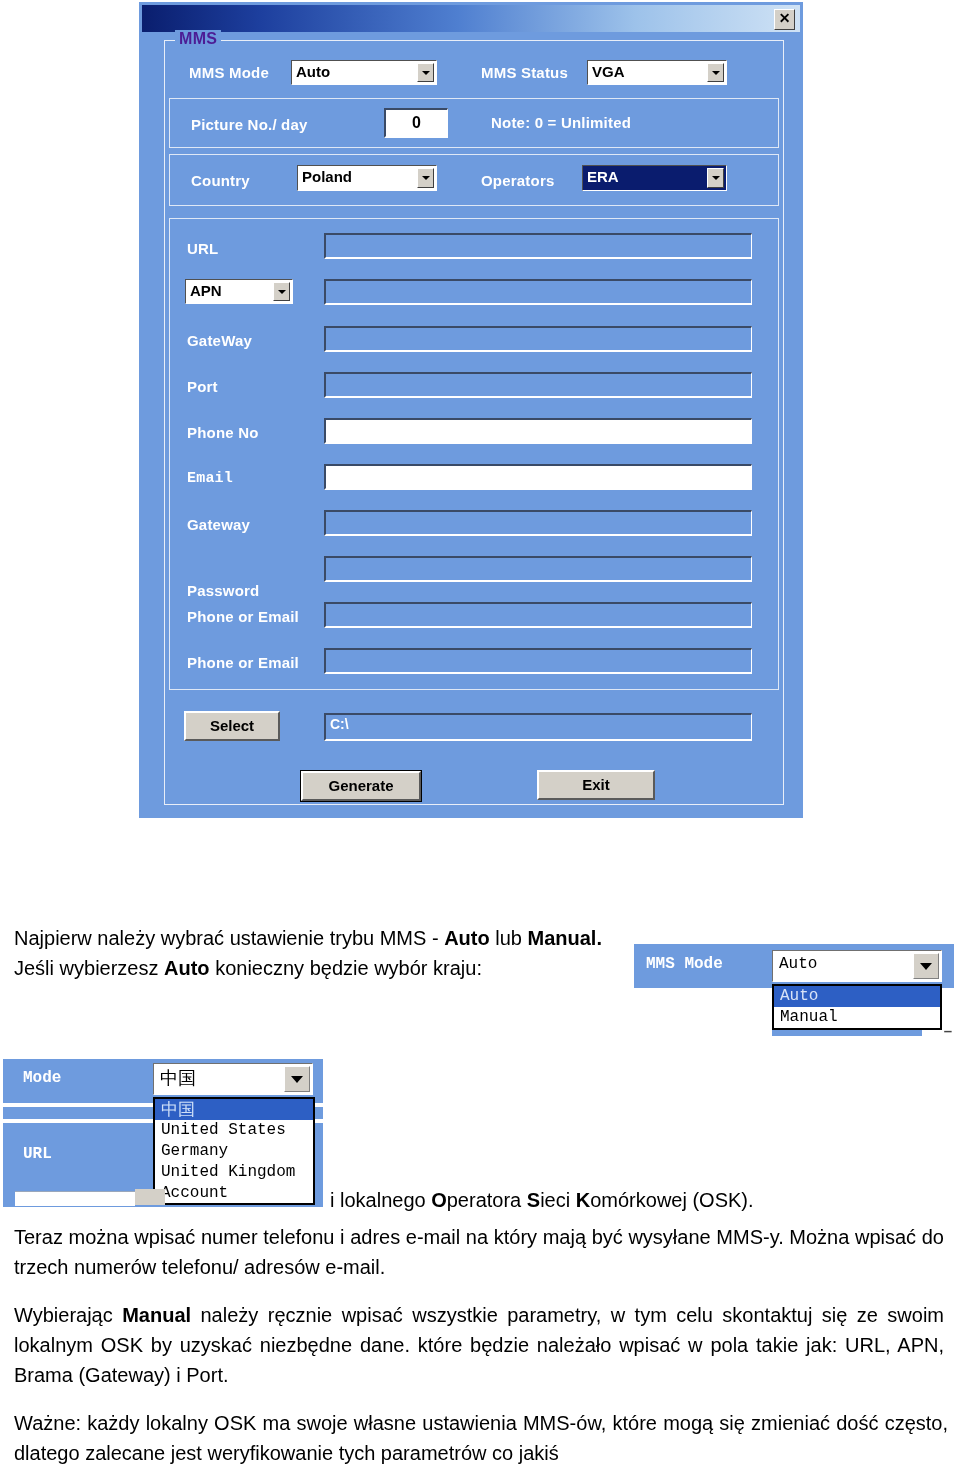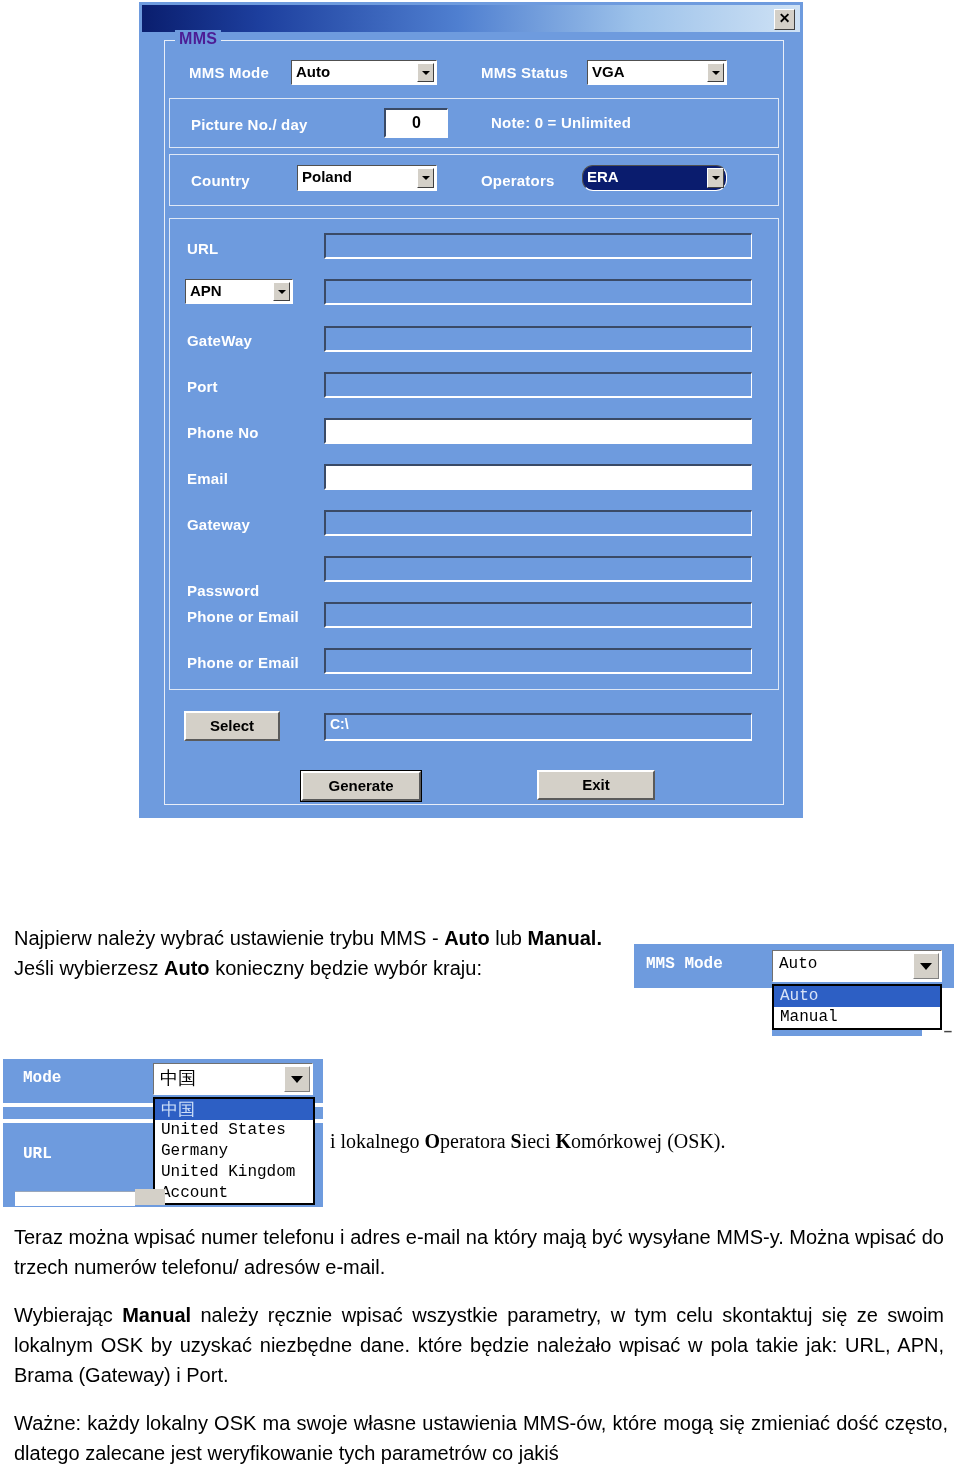--- a/index.html
+++ b/index.html
@@ -335,21 +335,21 @@
   
   .prose {
     position: absolute;
     font-family: "Liberation Sans", sans-serif;
     font-size: 20px;
     color: #000;
     line-height: 30px;
   }
   .prose b { font-weight: bold; }
   #p1 { left: 14px; top: 923px; width: 614px; }
-  #p2 { left: 330px; top: 1126px; width: 620px; font-family: Liberation Serif, serif; }
+  #p2 { left: 330px; top: 1185px; width: 620px; }
   #p3 { left: 14px; top: 1222px; width: 930px; text-align: justify; }
   #p4 { left: 14px; top: 1300px; width: 930px; text-align: justify; }
   #p5 { left: 14px; top: 1408px; width: 934px; text-align: justify; }
 </style>
 </head>
 <body>
 
 <div id="mms-dialog">
 
   <div id="titlebar">
@@ -382,21 +382,21 @@
   <div class="lbl" style="left:352px; top:112px;">Note: 0 = Unlimited</div>
 
   <div class="panel" style="left:30px; top:152px; width:610px; height:52px;"></div>
   <div class="lbl" style="left:52px; top:170px;">Country</div>
   <div class="combo" style="left:158px; top:163px; width:140px; height:26px;">
     <span class="val">Poland</span>
     <span class="arrow"></span>
   </div>
 
   <div class="lbl" style="left:342px; top:170px;">Operators</div>
-  <div class="combo sel" style="left:443px; top:163px; width:145px; height:26px;border-radius:11px;">
+  <div class="combo sel" style="left:443px; top:163px; width:145px; height:26px;">
     <span class="val">ERA</span>
     <span class="arrow"></span>
   </div>
 
   <div class="panel" style="left:30px; top:216px; width:610px; height:472px;"></div>
 
   <div class="lbl" style="left:48px; top:238px;">URL</div>
   <div class="tbox" style="left:185px; top:231px; width:428px; height:26px;"></div>
 
   <div class="combo" style="left:46px; top:277px; width:108px; height:25px;">
@@ -407,21 +407,21 @@
 
   <div class="lbl" style="left:48px; top:330px;">GateWay</div>
   <div class="tbox" style="left:185px; top:324px; width:428px; height:26px;"></div>
 
   <div class="lbl" style="left:48px; top:376px;">Port</div>
   <div class="tbox" style="left:185px; top:370px; width:428px; height:26px;"></div>
 
   <div class="lbl" style="left:48px; top:422px;">Phone No</div>
   <div class="tbox enabled" style="left:185px; top:416px; width:428px; height:26px;"></div>
 
-  <div class="lbl" style="left:48px; top:468px;">Email</div>
+  <div class="lbl" style="left:48px; top:468px;font-family:Liberation Mono, monospace;">Email</div>
   <div class="tbox enabled" style="left:185px; top:462px; width:428px; height:26px;"></div>
 
   <div class="lbl" style="left:48px; top:514px;">Gateway</div>
   <div class="tbox" style="left:185px; top:508px; width:428px; height:26px;"></div>
 
   <div class="lbl" style="left:48px; top:580px;">Password</div>
   <div class="tbox" style="left:185px; top:554px; width:428px; height:26px;"></div>
 
   <div class="lbl" style="left:48px; top:606px;">Phone or Email</div>
   <div class="tbox" style="left:185px; top:600px; width:428px; height:26px;"></div>

